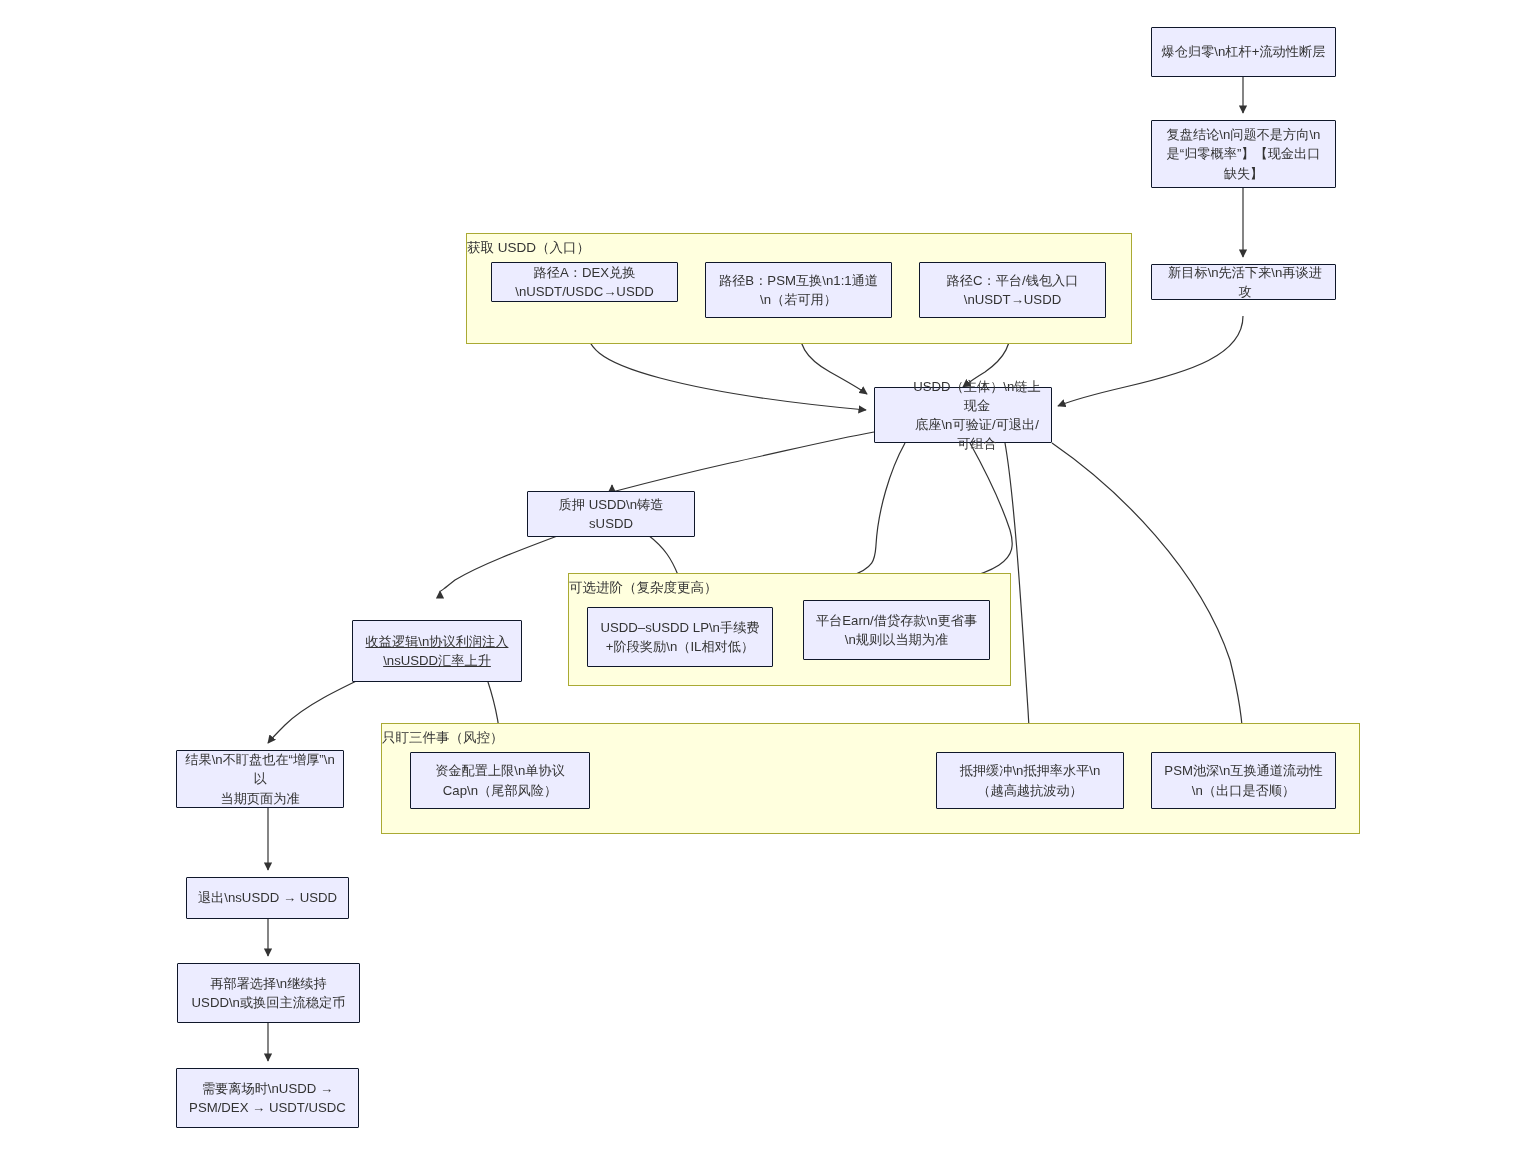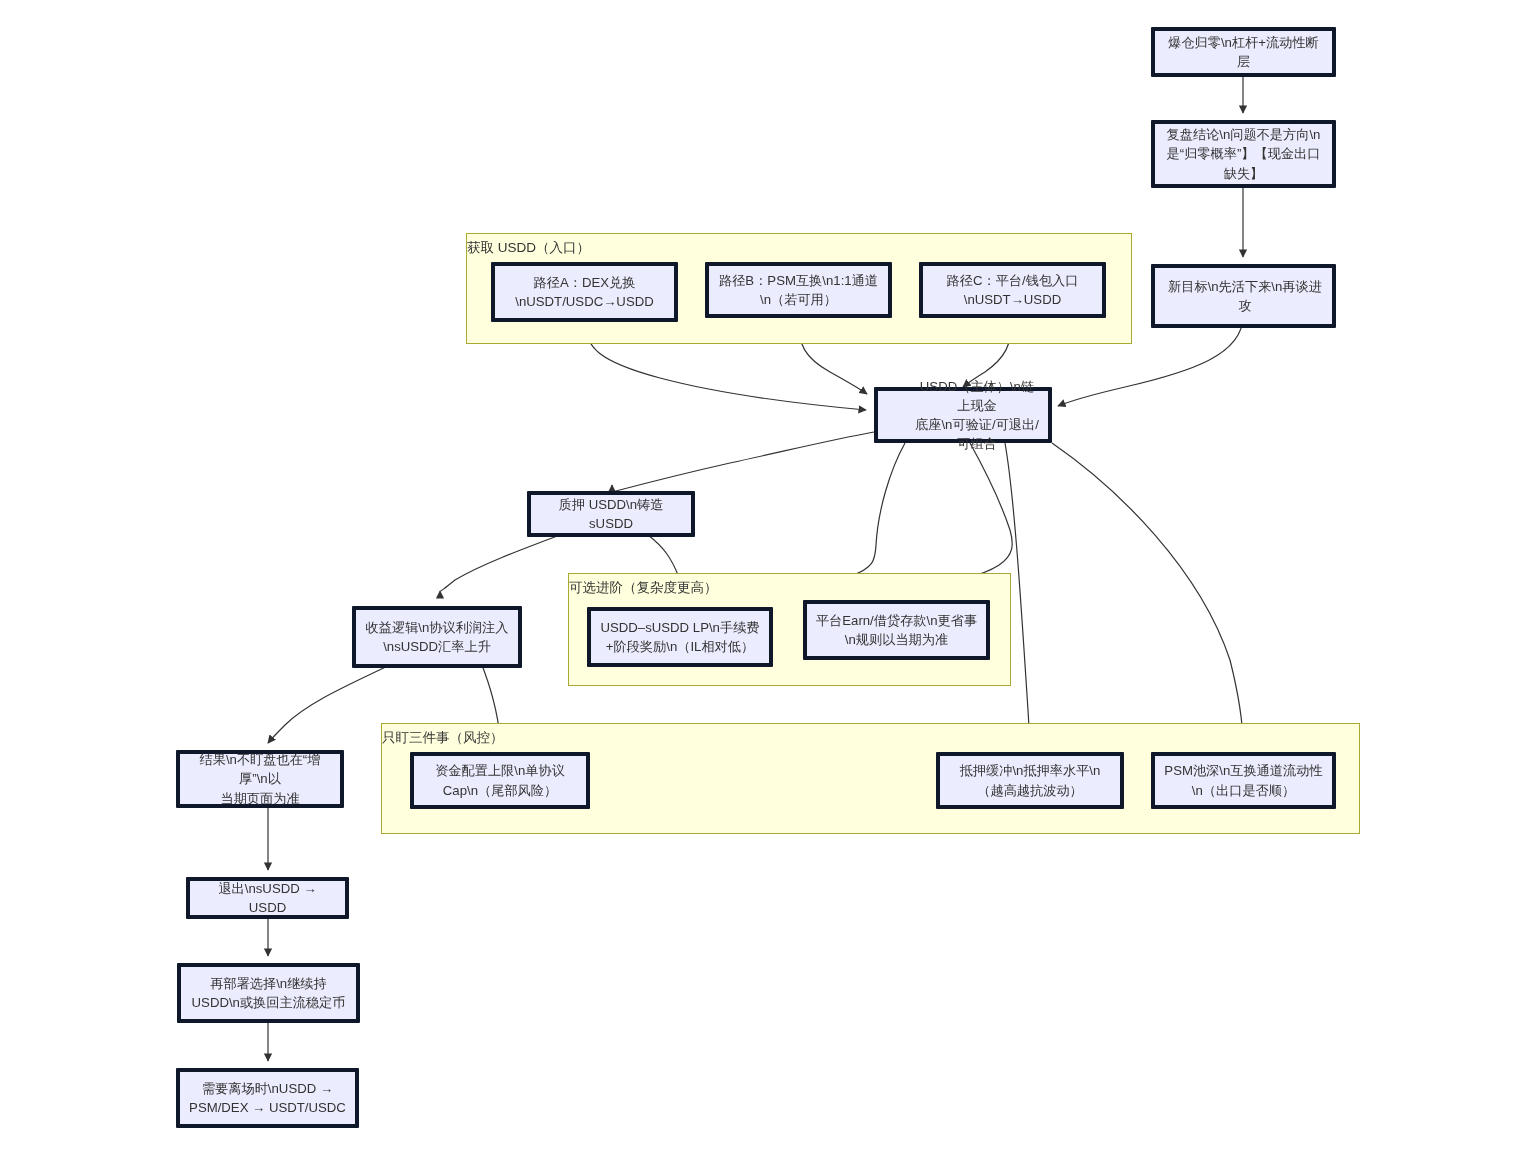--- a/index.html
+++ b/index.html
@@ -38,21 +38,21 @@
     left: 0;
     width: 100%;
     font-size: 13.5px;
     color: #333333;
     line-height: 1.2;
     white-space: nowrap;
   }
   .node {
     position: absolute;
     background: #ececff;
-    border: 4px solid #0f172a;
+    border: 1px solid #0f172a;
     box-sizing: border-box;
     display: flex;
     align-items: center;
     justify-content: center;
     text-align: center;
     font-size: 13.2px;
     color: #333333;
     line-height: 1.45;
     padding: 4px 8px;
     border-radius: 1px;
@@ -106,39 +106,39 @@
         <div class="cluster-label">只盯三件事（风控）</div>
       </div>
     </div>
   <div id="nodes">
       <div class="node" style="left: 1151px; top: 27px; width: 185px; height: 50px;">
         <span>爆仓归零\n杠杆+流动性断层</span>
       </div>
       <div class="node" style="left: 1151px; top: 120px; width: 185px; height: 68px;">
         <span>复盘结论\n问题不是方向\n<br>是“归零概率”】【现金出口<br>缺失】</span>
       </div>
-      <div class="node" style="left: 1151px; top: 264px; width: 185px; height: 64px; padding-left: 11px;">
+      <div class="node" style="left: 1151px; top: 264px; width: 185px; height: 36px; padding-left: 11px;">
         <span>新目标\n先活下来\n再谈进<br>攻</span>
       </div>
-      <div class="node" style="left: 491px; top: 262px; width: 187px; height: 60px;">
+      <div class="node" style="left: 491px; top: 262px; width: 187px; height: 40px;">
         <span>路径A：DEX兑换<br>\nUSDT/USDC→USDD</span>
       </div>
       <div class="node" style="left: 705px; top: 262px; width: 187px; height: 56px;">
         <span>路径B：PSM互换\n1:1通道<br>\n（若可用）</span>
       </div>
       <div class="node" style="left: 919px; top: 262px; width: 187px; height: 56px;">
         <span>路径C：平台/钱包入口<br>\nUSDT→USDD</span>
       </div>
       <div class="node" style="left: 874px; top: 387px; width: 178px; height: 56px; padding-left: 36px;">
         <span>USDD（主体）\n链上现金<br>底座\n可验证/可退出/可组合</span>
       </div>
       <div class="node" style="left: 527px; top: 491px; width: 168px; height: 46px;">
         <span>质押 USDD\n铸造 sUSDD</span>
       </div>
-      <div class="node" style="left: 352px; top: 606px; width: 170px; height: 62px;">
+      <div class="node" style="left: 352px; top: 620px; width: 170px; height: 62px; text-decoration: underline;">
         <span>收益逻辑\n协议利润注入<br>\nsUSDD汇率上升</span>
       </div>
       <div class="node" style="left: 587px; top: 600px; width: 186px; height: 60px; margin-top: 7px;">
         <span>USDD–sUSDD LP\n手续费<br>+阶段奖励\n（IL相对低）</span>
       </div>
       <div class="node" style="left: 803px; top: 600px; width: 187px; height: 60px;">
         <span>平台Earn/借贷存款\n更省事<br>\n规则以当期为准</span>
       </div>
       <div class="node" style="left: 176px; top: 750px; width: 168px; height: 58px;">
         <span>结果\n不盯盘也在“增厚”\n以<br>当期页面为准</span>

